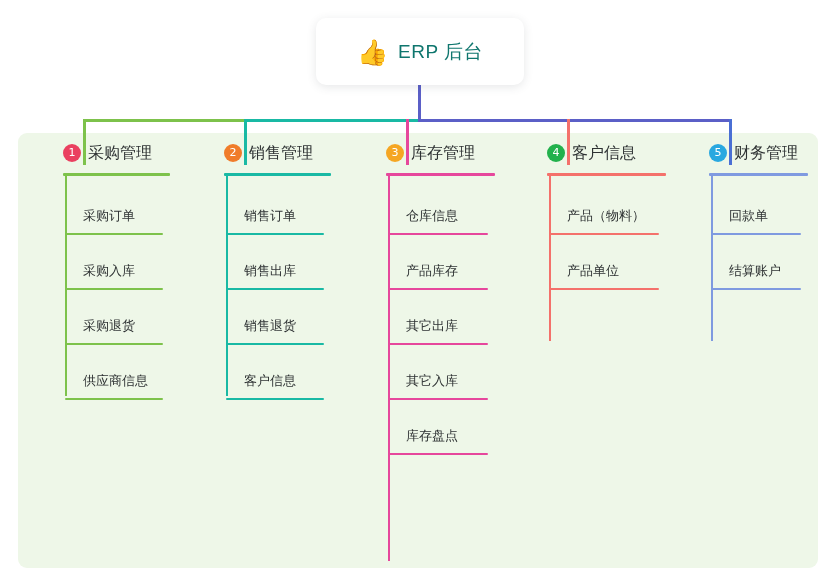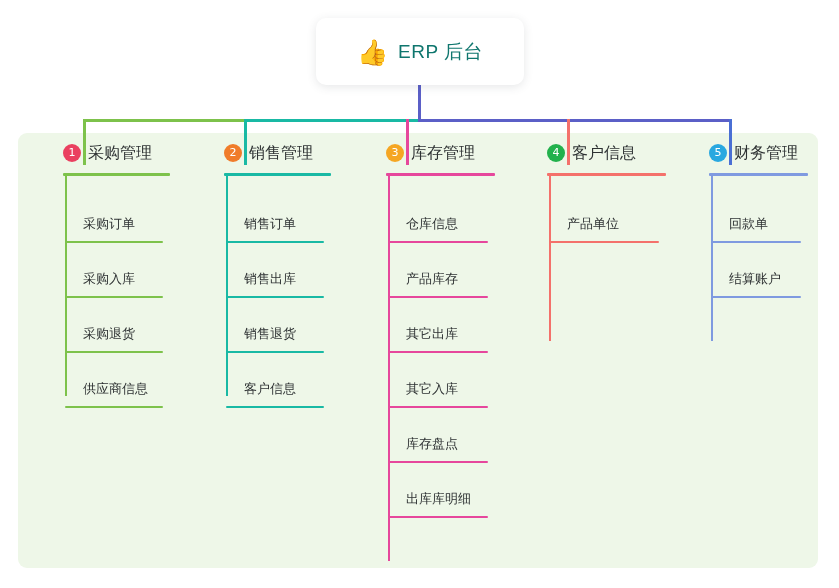--- a/index.html
+++ b/index.html
@@ -105,21 +105,21 @@
   }
   .col-underline {
     height: 3px;
     margin-left: 21px;
     border-radius: 1px;
   }
 
   .items {
     position: relative;
     margin-left: 23px;
-    padding-top: 12px;
+    padding-top: 4px;
   }
   .rail {
     position: absolute;
     left: 0;
     top: 0;
     width: 2px;
   }
   .item {
     position: relative;
     height: 55px;
@@ -238,35 +238,35 @@
           <div class="item-underline" style="background: rgb(230, 71, 156); width: 100px;"></div>
         </div>
         <div class="item">
           <span class="item-label">其它入库</span>
           <div class="item-underline" style="background: rgb(230, 71, 156); width: 100px;"></div>
         </div>
         <div class="item">
           <span class="item-label">库存盘点</span>
           <div class="item-underline" style="background: rgb(230, 71, 156); width: 100px;"></div>
         </div>
-        <div class="item">
-          <span class="item-label">出库库明细</span>
-          <div class="item-underline" style="background: rgb(230, 71, 156); width: 100px;"></div>
-        </div>
       </div>
     </div>
     <div class="column" style="left: 508px; width: 140px;">
       <div class="col-head">
         <span class="badge" style="background: rgb(34, 177, 76);">4</span>
         <span class="col-title">客户信息</span>
       </div>
       <div class="col-underline" style="background: rgb(244, 113, 107); width: 119px;"></div>
       <div class="items">
         <div class="rail" style="background: rgb(244, 113, 107); height: 165px;"></div>
         <div class="item">
+          <span class="item-label">产品（物料）</span>
+          <div class="item-underline" style="background: rgb(244, 113, 107); width: 110px;"></div>
+        </div>
+        <div class="item">
           <span class="item-label">产品单位</span>
           <div class="item-underline" style="background: rgb(244, 113, 107); width: 110px;"></div>
         </div>
       </div>
     </div>
     <div class="column" style="left: 670px; width: 120px;">
       <div class="col-head">
         <span class="badge" style="background: rgb(41, 168, 224);">5</span>
         <span class="col-title">财务管理</span>
       </div>

